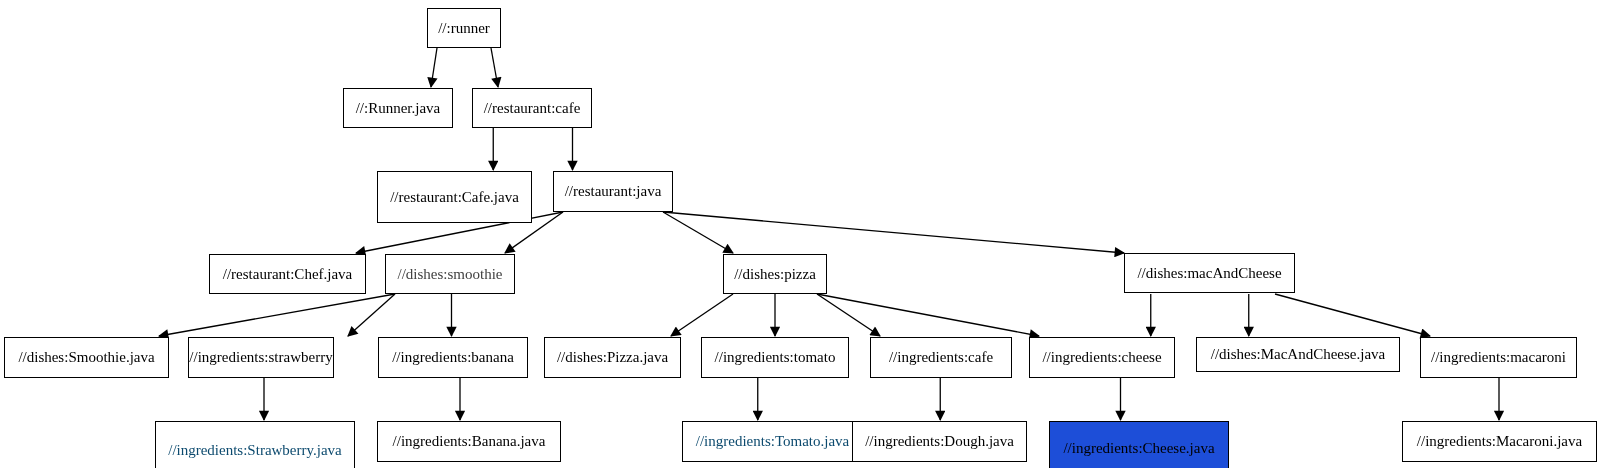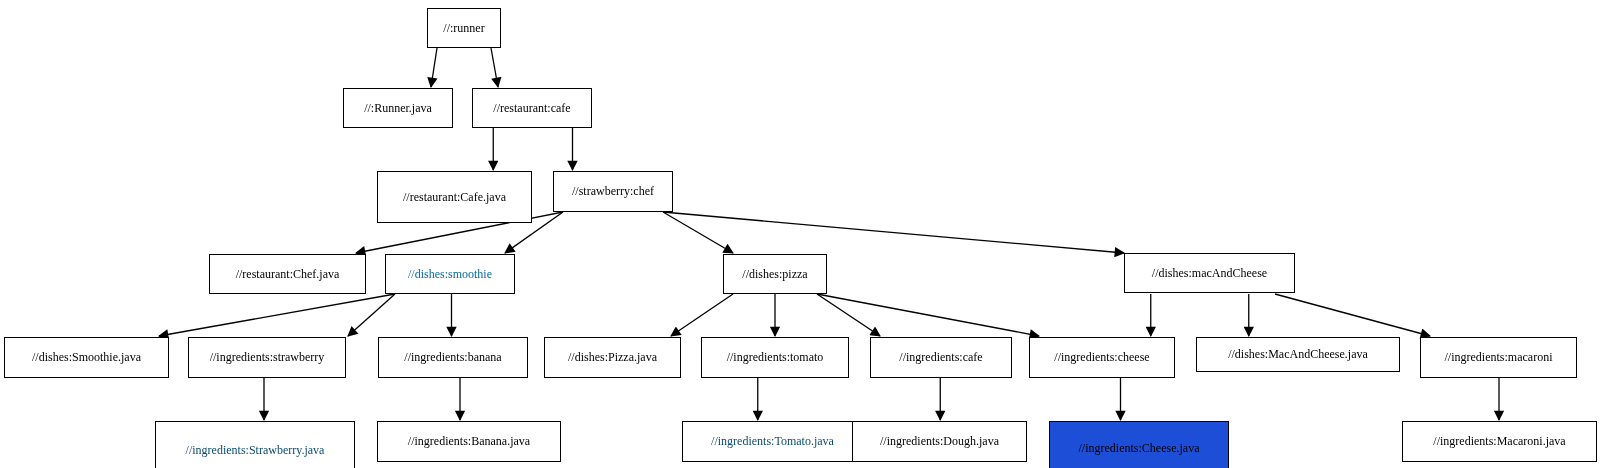--- a/index.html
+++ b/index.html
@@ -21,21 +21,21 @@
     top: 0;
     width: 1600px;
     height: 468px;
   }
   .node {
     position: absolute;
     box-sizing: border-box;
     background: #ffffff;
     border: 1.5px solid #000000;
     color: #000000;
-    font-size: 12px;
+    font-size: 15px;
     display: flex;
     align-items: center;
     justify-content: center;
     white-space: nowrap;
     text-align: center;
   }
 </style>
 </head>
 <body>
 
@@ -71,27 +71,27 @@
         <line x1="1248.75" y1="294" x2="1248.75" y2="336" stroke="#000000" stroke-width="1.3" marker-end="url(#arrow)"></line>
         <line x1="1275" y1="294" x2="1430" y2="336" stroke="#000000" stroke-width="1.3" marker-end="url(#arrow)"></line>
         <line x1="1499" y1="378" x2="1499" y2="420" stroke="#000000" stroke-width="1.3" marker-end="url(#arrow)"></line>
       </g>
   </svg>
   <div id="nodes">
       <div class="node" style="left: 427px; top: 8px; width: 74px; height: 40px; background: rgb(255, 255, 255); border-color: rgb(0, 0, 0); color: rgb(0, 0, 0);">//:runner</div>
       <div class="node" style="left: 343px; top: 88px; width: 110px; height: 40px; background: rgb(255, 255, 255); border-color: rgb(0, 0, 0); color: rgb(0, 0, 0);">//:Runner.java</div>
       <div class="node" style="left: 472px; top: 88px; width: 120px; height: 40px; background: rgb(255, 255, 255); border-color: rgb(0, 0, 0); color: rgb(0, 0, 0);">//restaurant:cafe</div>
       <div class="node" style="left: 377px; top: 171px; width: 155px; height: 52px; background: rgb(255, 255, 255); border-color: rgb(0, 0, 0); color: rgb(0, 0, 0);">//restaurant:Cafe.java</div>
-      <div class="node" style="left: 553px; top: 171px; width: 120px; height: 41px; background: rgb(255, 255, 255); border-color: rgb(0, 0, 0); color: rgb(0, 0, 0);">//strawberry:chef</div>
+      <div class="node" style="left: 553px; top: 171px; width: 120px; height: 41px; background: rgb(255, 255, 255); border-color: rgb(0, 0, 0); color: rgb(0, 0, 0);">//restaurant:java</div>
       <div class="node" style="left: 209px; top: 254px; width: 157px; height: 40px; background: rgb(255, 255, 255); border-color: rgb(0, 0, 0); color: rgb(0, 0, 0);">//restaurant:Chef.java</div>
-      <div class="node" style="left: 385px; top: 254px; width: 130px; height: 40px; background: rgb(255, 255, 255); border-color: rgb(0, 0, 0); color: #0369a1;">//dishes:smoothie</div>
+      <div class="node" style="left: 385px; top: 254px; width: 130px; height: 40px; background: rgb(255, 255, 255); border-color: rgb(0, 0, 0); color: #404040;">//dishes:smoothie</div>
       <div class="node" style="left: 723px; top: 254px; width: 104px; height: 40px; background: rgb(255, 255, 255); border-color: rgb(0, 0, 0); color: rgb(0, 0, 0);">//dishes:pizza</div>
       <div class="node" style="left: 1114px; top: 253px; width: 171px; height: 40px; background: rgb(255, 255, 255); border-color: rgb(0, 0, 0); color: rgb(0, 0, 0); margin-left: 10px;">//dishes:macAndCheese</div>
       <div class="node" style="left: 4px; top: 337px; width: 165px; height: 41px; background: rgb(255, 255, 255); border-color: rgb(0, 0, 0); color: rgb(0, 0, 0);">//dishes:Smoothie.java</div>
-      <div class="node" style="left: 188px; top: 337px; width: 158px; height: 41px; background: rgb(255, 255, 255); border-color: rgb(0, 0, 0); color: rgb(0, 0, 0); text-align: center;">//ingredients:strawberry</div>
+      <div class="node" style="left: 188px; top: 337px; width: 146px; height: 41px; background: rgb(255, 255, 255); border-color: rgb(0, 0, 0); color: rgb(0, 0, 0); text-align: center;">//ingredients:strawberry</div>
       <div class="node" style="left: 378px; top: 337px; width: 150px; height: 41px; background: rgb(255, 255, 255); border-color: rgb(0, 0, 0); color: rgb(0, 0, 0);">//ingredients:banana</div>
       <div class="node" style="left: 544px; top: 337px; width: 137px; height: 41px; background: rgb(255, 255, 255); border-color: rgb(0, 0, 0); color: rgb(0, 0, 0);">//dishes:Pizza.java</div>
       <div class="node" style="left: 701px; top: 337px; width: 148px; height: 41px; background: rgb(255, 255, 255); border-color: rgb(0, 0, 0); color: rgb(0, 0, 0);">//ingredients:tomato</div>
       <div class="node" style="left: 870px; top: 337px; width: 142px; height: 41px; background: rgb(255, 255, 255); border-color: rgb(0, 0, 0); color: rgb(0, 0, 0);">//ingredients:cafe</div>
       <div class="node" style="left: 1029px; top: 337px; width: 146px; height: 41px; background: rgb(255, 255, 255); border-color: rgb(0, 0, 0); color: rgb(0, 0, 0);">//ingredients:cheese</div>
       <div class="node" style="left: 1196px; top: 337px; width: 204px; height: 35px; background: rgb(255, 255, 255); border-color: rgb(0, 0, 0); color: rgb(0, 0, 0);">//dishes:MacAndCheese.java</div>
       <div class="node" style="left: 1420px; top: 337px; width: 157px; height: 41px; background: rgb(255, 255, 255); border-color: rgb(0, 0, 0); color: rgb(0, 0, 0);">//ingredients:macaroni</div>
       <div class="node" style="left: 155px; top: 421px; width: 200px; height: 59px; background: rgb(255, 255, 255); border-color: rgb(0, 0, 0); color: #0c4a6e;">//ingredients:Strawberry.java</div>
       <div class="node" style="left: 377px; top: 421px; width: 184px; height: 41px; background: rgb(255, 255, 255); border-color: rgb(0, 0, 0); color: rgb(0, 0, 0);">//ingredients:Banana.java</div>
       <div class="node" style="left: 682px; top: 421px; width: 181px; height: 41px; background: rgb(255, 255, 255); border-color: rgb(0, 0, 0); color: #0c4a6e;">//ingredients:Tomato.java</div>

